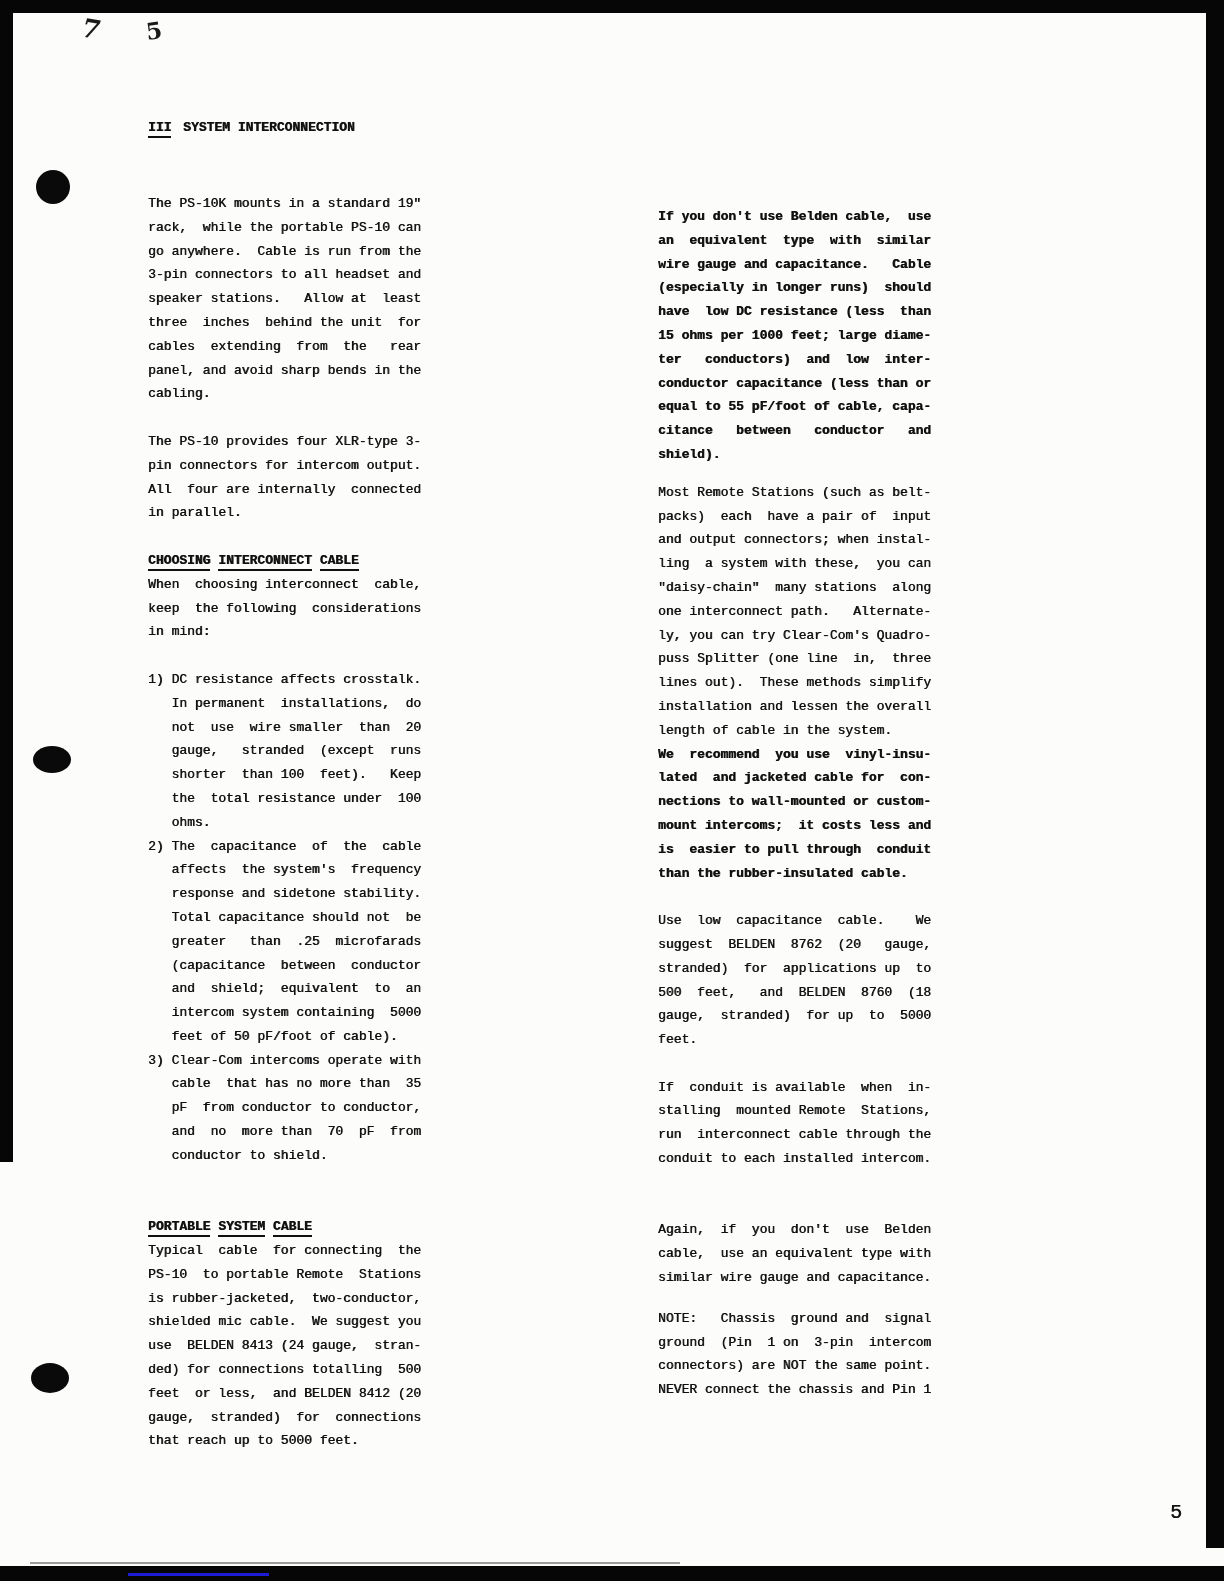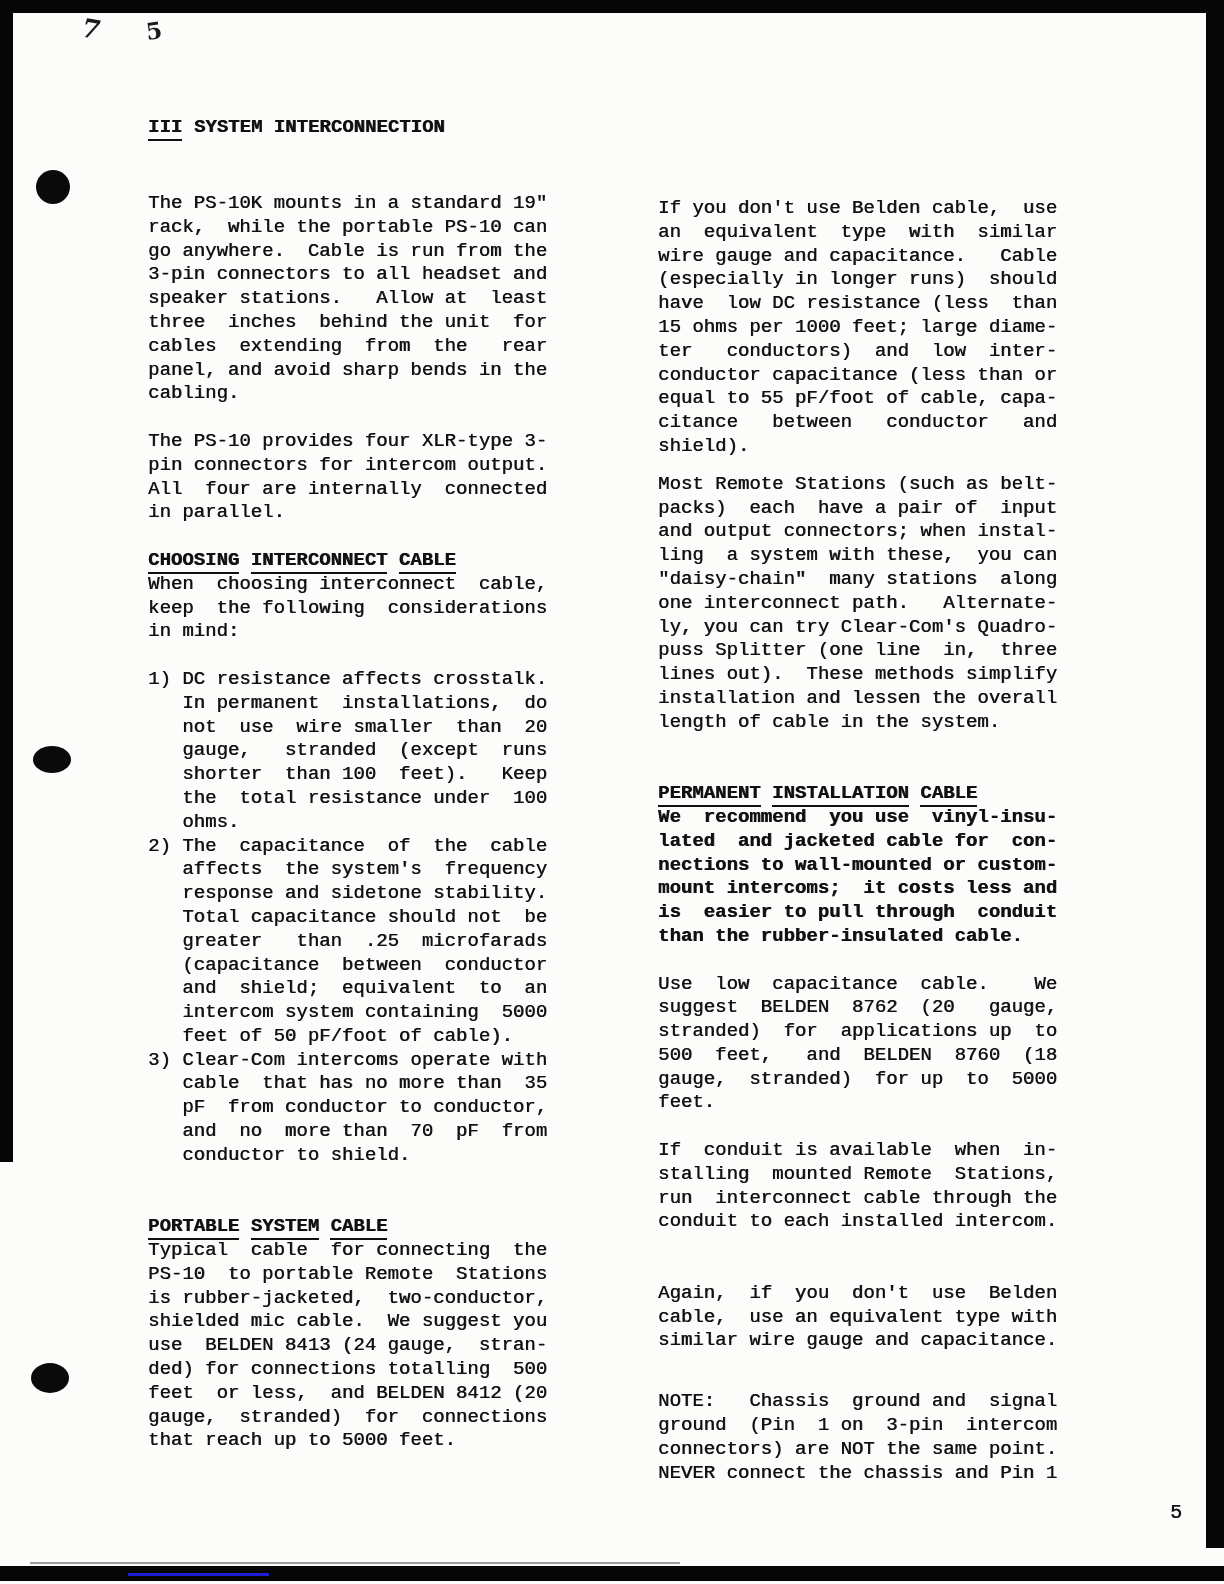--- a/index.html
+++ b/index.html
@@ -22,21 +22,21 @@
   .hole{position:absolute;background:#0a0a0a;border-radius:50%;}
   #hole-1{left:36px;top:170px;width:34px;height:34px;}
   #hole-2{left:33px;top:746px;width:38px;height:27px;}
   #hole-3{left:31px;top:1363px;width:38px;height:30px;}
   
   .pen-mark{position:absolute;font-family:"DejaVu Serif",serif;font-weight:bold;color:#1a1a1a;}
   #pen-mark-1{left:82px;top:14px;font-size:26px;transform:rotate(9deg) skewX(-8deg);}
   #pen-mark-2{left:146px;top:17px;font-size:23px;transform:rotate(-8deg);}
   
   .type{
-    font-size:19px;line-height:23.8px;white-space:pre;
+    font-size:13px;line-height:23.8px;white-space:pre;
     text-shadow:0.6px 0 0 rgba(16,16,16,0.85);
   }
   #doc-title{position:absolute;left:148px;top:116px;font-weight:bold;}
   #doc-title .t-text{margin-left:11.7px;}
   .col{position:absolute;width:412px;}
   #left-col{left:148px;top:192px;}
   #right-col{left:658px;top:189px;}
   .block{margin:0;}
   .block.heading{font-weight:bold;}
   .uw{border-bottom:2px solid #101010;padding-bottom:1px;}
@@ -100,55 +100,55 @@
    conductor to shield.</div><div class="block heading" style="margin-top: 47.6px;"><span class="uw">PORTABLE</span> <span class="uw">SYSTEM</span> <span class="uw">CABLE</span></div><div class="block paragraph" style="margin-top: 0px;">Typical  cable  for connecting  the
 PS-10  to portable Remote  Stations
 is rubber-jacketed,  two-conductor,
 shielded mic cable.  We suggest you
 use  BELDEN 8413 (24 gauge,  stran-
 ded) for connections totalling  500
 feet  or less,  and BELDEN 8412 (20
 gauge,  stranded)  for  connections
 that reach up to 5000 feet.</div></div>
 
-  <div id="right-col" class="col type"><div class="block paragraph" style="margin-top: 8px;">If you don't use Belden cable,  use
+  <div id="right-col" class="col type"><div class="block paragraph" style="margin-top: 16px; font-weight: bold;">If you don't use Belden cable,  use
 an  equivalent  type  with  similar
 wire gauge and capacitance.   Cable
 (especially in longer runs)  should
 have  low DC resistance (less  than
 15 ohms per 1000 feet; large diame-
 ter   conductors)  and  low  inter-
 conductor capacitance (less than or
 equal to 55 pF/foot of cable, capa-
 citance   between   conductor   and
 shield).</div><div class="block paragraph" style="margin-top: 14px;">Most Remote Stations (such as belt-
 packs)  each  have a pair of  input
 and output connectors; when instal-
 ling  a system with these,  you can
 "daisy-chain"  many stations  along
 one interconnect path.   Alternate-
 ly, you can try Clear-Com's Quadro-
 puss Splitter (one line  in,  three
 lines out).  These methods simplify
 installation and lessen the overall
-length of cable in the system.</div><div class="block heading" style="margin-top: 47.6px;"><span class="uw">PERMANENT</span> <span class="uw">INSTALLATION</span> <span class="uw">CABLE</span></div><div class="block paragraph" style="margin-top: 0px; font-weight: bold;">We  recommend  you use  vinyl-insu-
+length of cable in the system.</div><div class="block paragraph" style="margin-top: 0px; font-weight: bold;">We  recommend  you use  vinyl-insu-
 lated  and jacketed cable for  con-
 nections to wall-mounted or custom-
 mount intercoms;  it costs less and
 is  easier to pull through  conduit
 than the rubber-insulated cable.</div><div class="block paragraph" style="margin-top: 23.8px;">Use  low  capacitance  cable.    We
 suggest  BELDEN  8762  (20   gauge,
 stranded)  for  applications up  to
 500  feet,   and  BELDEN  8760  (18
 gauge,  stranded)  for up  to  5000
 feet.</div><div class="block paragraph" style="margin-top: 23.8px;">If  conduit is available  when  in-
 stalling  mounted Remote  Stations,
 run  interconnect cable through the
 conduit to each installed intercom.</div><div class="block paragraph" style="margin-top: 47.6px;">Again,  if  you  don't  use  Belden
 cable,  use an equivalent type with
-similar wire gauge and capacitance.</div><div class="block paragraph" style="margin-top: 37px;">NOTE:   Chassis  ground and  signal
+similar wire gauge and capacitance.</div><div class="block paragraph" style="margin-top: 17px;">NOTE:   Chassis  ground and  signal
 ground  (Pin  1 on  3-pin  intercom
 connectors) are NOT the same point.
 NEVER connect the chassis and Pin 1</div></div>
 
   <div id="page-number" class="type">5</div>
 
 </div>
 
 </body></html>

